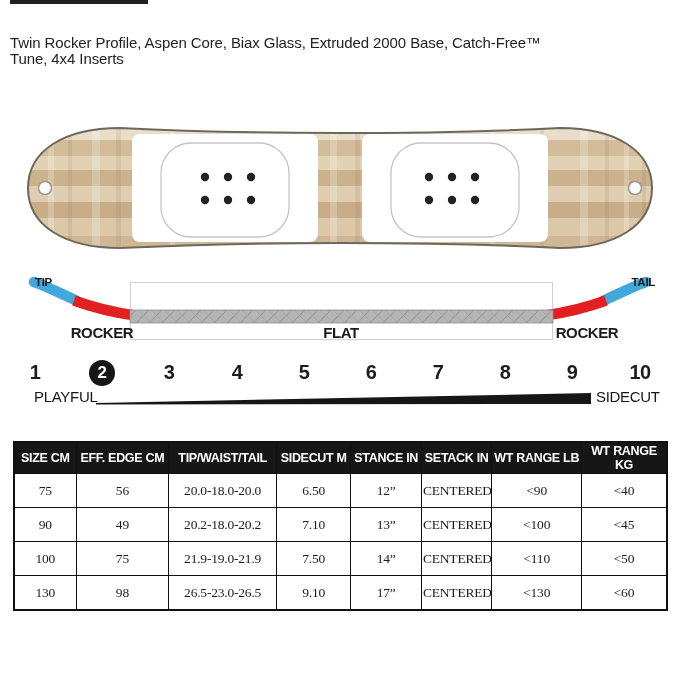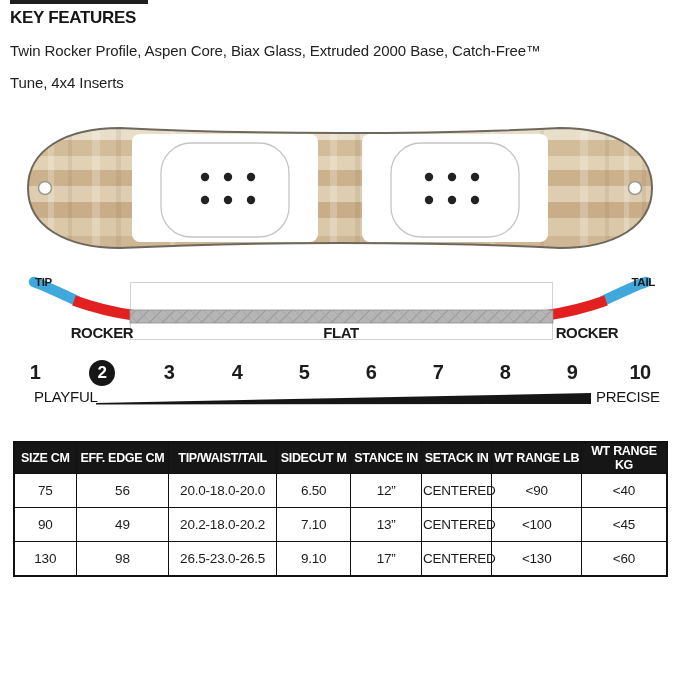--- a/index.html
+++ b/index.html
@@ -6,21 +6,21 @@
   #page{position:relative;width:680px;height:680px;background:#fff;overflow:hidden;
         font-family:"Liberation Sans","DejaVu Sans",sans-serif;color:#1a1a1a;}
 
   
   .top-bar{position:absolute;left:10px;top:0;width:138px;height:4px;background:#1f1f1f;}
 
   
   .kf-title{position:absolute;left:10px;top:8px;font-size:17px;font-weight:700;
             letter-spacing:-0.3px;color:#161616;}
   .kf-desc{position:absolute;left:10px;top:35px;width:558px;font-size:15px;
-           line-height:32px;color:#222;letter-spacing:-0.1px;}
+           line-height:16px;color:#222;letter-spacing:-0.1px;}
 
   
   .board-svg{position:absolute;left:20px;top:118px;}
   .profile-svg{position:absolute;left:20px;top:270px;}
   .svg-label{font-family:"Liberation Sans","DejaVu Sans",sans-serif;font-weight:700;fill:#1a1a1a;}
 
   
   .scale{position:absolute;left:0;top:355px;width:680px;height:62px;}
   .scale .num{position:absolute;top:6px;transform:translateX(-50%);
               font-size:20px;font-weight:700;color:#1c1c1c;letter-spacing:-0.5px;}
@@ -29,31 +29,30 @@
   .scale .edge-label{position:absolute;top:33px;font-size:15px;font-weight:400;
               letter-spacing:-0.3px;color:#161616;}
   .wedge-svg{position:absolute;left:0;top:36px;}
 
   
   .spec{position:absolute;left:13px;top:441px;width:655px;border-collapse:collapse;
         table-layout:fixed;}
   .spec th{background:#161616;color:#fff;font-size:12.5px;font-weight:700;height:30px;
         border:1.5px solid #111;letter-spacing:-0.3px;padding:0 1px;text-align:center;}
   .spec td{font-size:13.5px;color:#1c1c1c;height:31px;text-align:center;
-        border:1.5px solid #111;letter-spacing:-0.2px;background:#fff;}
+        border:1.5px solid #111;letter-spacing:-0.2px;background:#fff;font-family:Liberation Serif, serif;}
   .spec{border:2.5px solid #111;}
 </style>
 </head>
 <body>
 
 <div id="page">
 
   <div class="top-bar"></div>
 
-  <div class="kf-title">KEY FEATURES</div>
   <div class="kf-desc">Twin Rocker Profile, Aspen Core, Biax Glass, Extruded 2000 Base, Catch-Free™ Tune, 4x4 Inserts</div>
 
   <svg class="board-svg" width="640" height="140" viewBox="0 0 640 140">
     <defs>
       <clipPath id="bclip">
         <path d="M100 10 C45 10,8 32,8 70 C8 108,45 130,100 130 C180 126,230 125,320 125
                  C410 125,460 126,540 130 C595 130,632 108,632 70 C632 32,595 10,540 10
                  C460 14,410 15,320 15 C230 15,180 14,100 10 Z"></path>
       </clipPath>
     </defs>
@@ -142,21 +141,21 @@
     <span class="num" style="left:304px">5</span>
     <span class="num" style="left:371px">6</span>
     <span class="num" style="left:438px">7</span>
     <span class="num" style="left:505px">8</span>
     <span class="num" style="left:572px">9</span>
     <span class="num" style="left:640px">10</span>
     <svg class="wedge-svg" width="680" height="14" viewBox="0 0 680 14">
       <polygon points="96,12 591,2 591,13 96,13.5" fill="#161616"></polygon>
     </svg>
     <span class="edge-label" style="left:34px">PLAYFUL</span>
-    <span class="edge-label" style="left:596px">PRECISE</span>
+    <span class="edge-label" style="left:596px">SIDECUT</span>
   </div>
 
   <table class="spec">
     <colgroup>
       <col style="width:9.5%">
         <col style="width:14.2%">
         <col style="width:16.5%">
       <col style="width:11.4%">
         <col style="width:10.8%">
         <col style="width:10.8%">
@@ -190,20 +189,30 @@
         <td>90</td>
         <td>49</td>
         <td>20.2-18.0-20.2</td>
         <td>7.10</td>
         <td>13”</td>
         <td>CENTERED</td>
         <td>&lt;100</td>
         <td>&lt;45</td>
       </tr>
       <tr>
+        <td>100</td>
+        <td>75</td>
+        <td>21.9-19.0-21.9</td>
+        <td>7.50</td>
+        <td>14”</td>
+        <td>CENTERED</td>
+        <td>&lt;110</td>
+        <td>&lt;50</td>
+      </tr>
+      <tr>
         <td>130</td>
         <td>98</td>
         <td>26.5-23.0-26.5</td>
         <td>9.10</td>
         <td>17”</td>
         <td>CENTERED</td>
         <td>&lt;130</td>
         <td>&lt;60</td>
       </tr>
     </tbody>

